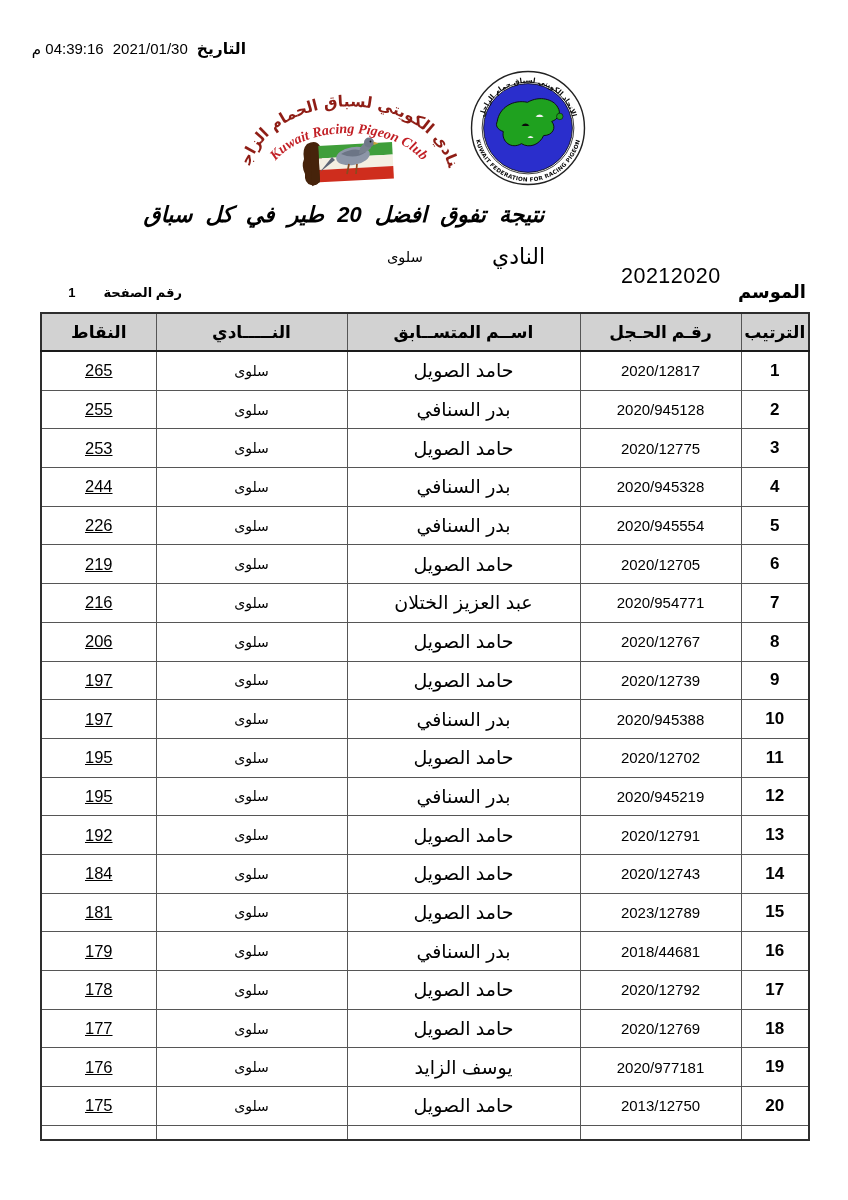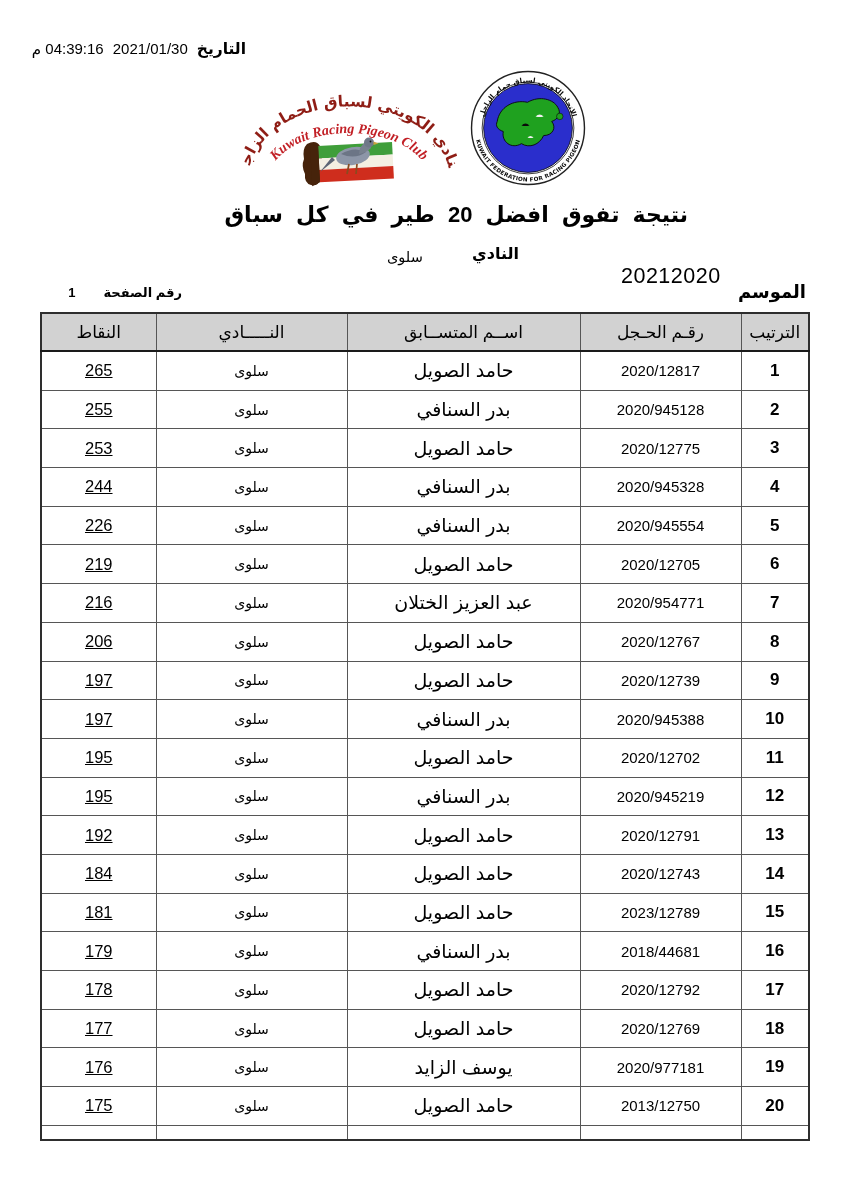--- a/index.html
+++ b/index.html
@@ -12,44 +12,44 @@
   .date-line {
     position:absolute; top:40px; right:602px; display:flex; column-gap:9px;
     font-size:15px; white-space:nowrap; align-items:baseline;
   }
   .date-line .lbl { font-weight:bold; font-size:15.5px; }
   
   .logo-left  { position:absolute; left:241px; top:64px; width:216px; height:136px; }
   .logo-right { position:absolute; left:469px; top:69px; width:118px; height:118px; }
   
   .title {
-    position:absolute; top:202px; left:0; width:688px; text-align:right;
-    font-weight:bold; font-size:22px; word-spacing:7px;
-  }
-  .club-label  { position:absolute; top:244px; left:472px; font-weight:bold; font-size:16px; }
+    position:absolute; top:202px; left:0; width:688px; text-align:center;
+    font-weight:bold; font-size:22px; word-spacing:7px;font-style:italic;
+  }
+  .club-label  { position:absolute; top:244px; left:492px; font-weight:normal; font-size:22px; }
   .club-value  { position:absolute; top:249px; left:387px; font-size:14.5px; }
   .season-label{ position:absolute; top:281px; right:42px;  font-weight:bold; font-size:18px; }
   .season-value{ position:absolute; top:264px; left:621px; font-size:21.5px; letter-spacing:.5px; }
   .page-num {
     position:absolute; top:285px; right:666px; display:flex; column-gap:28px;
     font-weight:bold; font-size:13px; white-space:nowrap;
   }
   
   table.results {
     position:absolute; top:312px; left:40px; width:768px;
     border-collapse:collapse; table-layout:fixed;
     border:2px solid var(--table-outer,#2e2e2e);
   }
   table.results th, table.results td {
     border:1px solid var(--table-border,#565656);
     text-align:center; vertical-align:middle; padding:0; overflow:hidden;
   }
   table.results thead th {
     background:var(--header-bg,#d2d2d2);
-    height:36px; font-size:17px; font-weight:normal;
+    height:36px; font-size:17px; font-weight:bold;
     border-bottom:2.5px solid #1a1a1a;
   }
   table.results tbody td { height:37.7px; }
   td.c-rank   { font-weight:bold; font-size:17px; font-family:"Liberation Sans",sans-serif; }
   td.c-ring   { font-size:15px; font-family:"Liberation Sans",sans-serif; }
   td.c-name   { font-size:19px; }
   td.c-club   { font-size:14px; }
   td.c-points { font-size:16.5px; font-family:"Liberation Sans",sans-serif;text-decoration:underline; }
   tr.empty-row td { height:13px; }
   svg text { font-family:"DejaVu Sans",sans-serif; }

